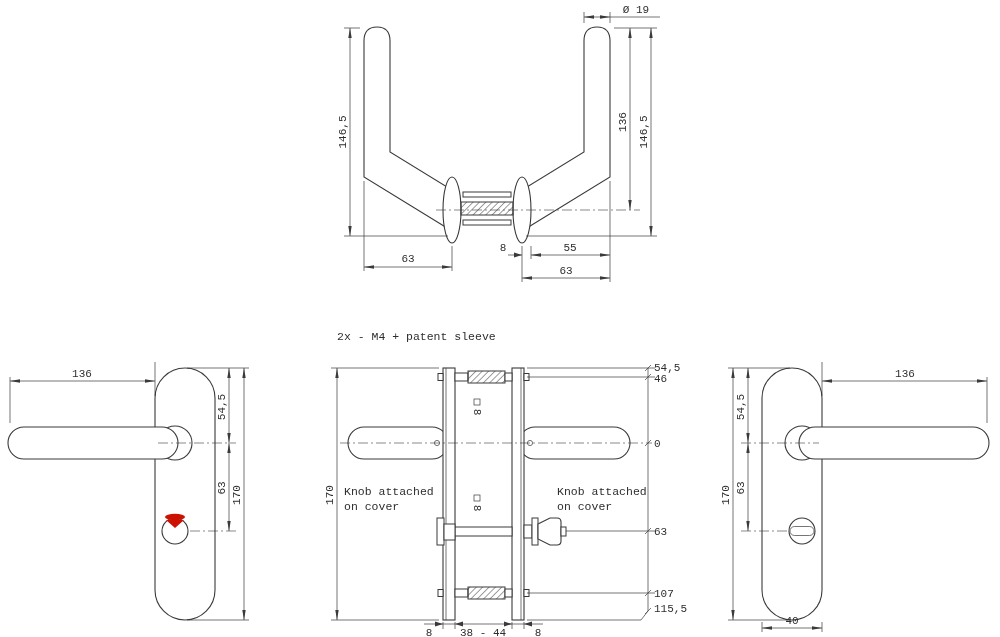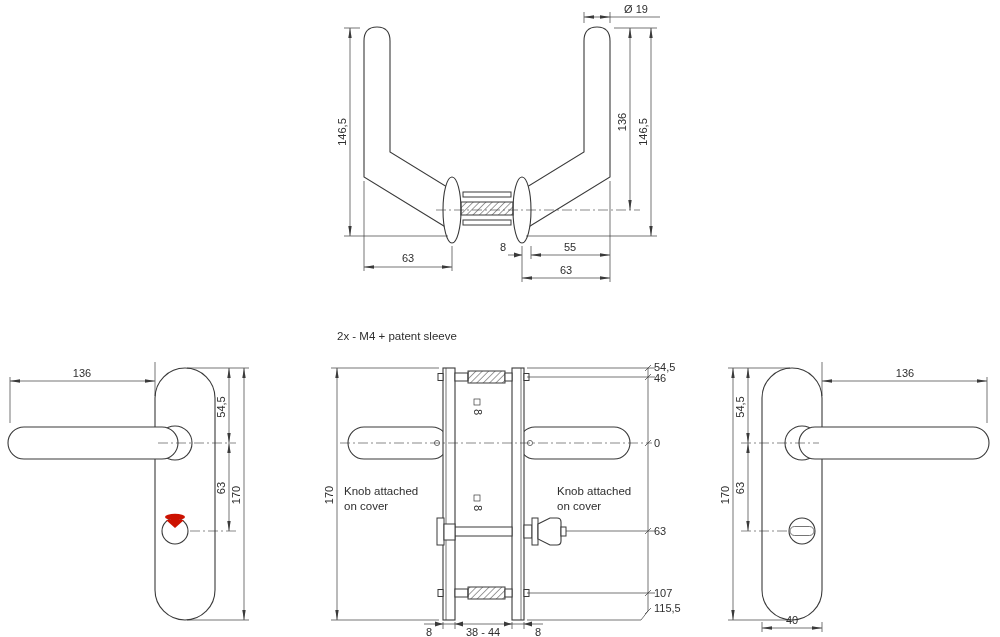--- a/index.html
+++ b/index.html
@@ -1,17 +1,17 @@
 <!DOCTYPE html>
 <html style="--line: #3a3a3a; --red: #cc1100; --bg: #ffffff;"><head>
 <meta charset="utf-8">
 <style>
   html,body { margin:0; padding:0; background:#ffffff; }
   .stage { position:relative; width:1000px; height:637px; background:var(--bg,#fff);
-           font-family:Liberation Sans, sans-serif; overflow:hidden; }
+           font-family:Liberation Mono, monospace; overflow:hidden; }
   svg { display:block; }
   .outline  { stroke:var(--line,#3a3a3a); stroke-width:1.1; fill:#fff; }
   .ln       { stroke:var(--line,#3a3a3a); stroke-width:1;   fill:#fff; }
   .thin     { stroke:var(--line,#3a3a3a); stroke-width:0.7; fill:none; }
   .dim      { stroke:var(--line,#3a3a3a); stroke-width:0.7; fill:none;
               marker-start:url(#arr); marker-end:url(#arr); }
   .cl       { stroke:var(--line,#3a3a3a); stroke-width:0.6; fill:none; stroke-dasharray:10 3 2 3; }
   .hatchfill{ fill:url(#hatch); stroke:var(--line,#3a3a3a); stroke-width:1; }
   .arrhead  { fill:var(--line,#3a3a3a); stroke:none; }
   .red      { fill:var(--red,#c00); stroke:none; }

